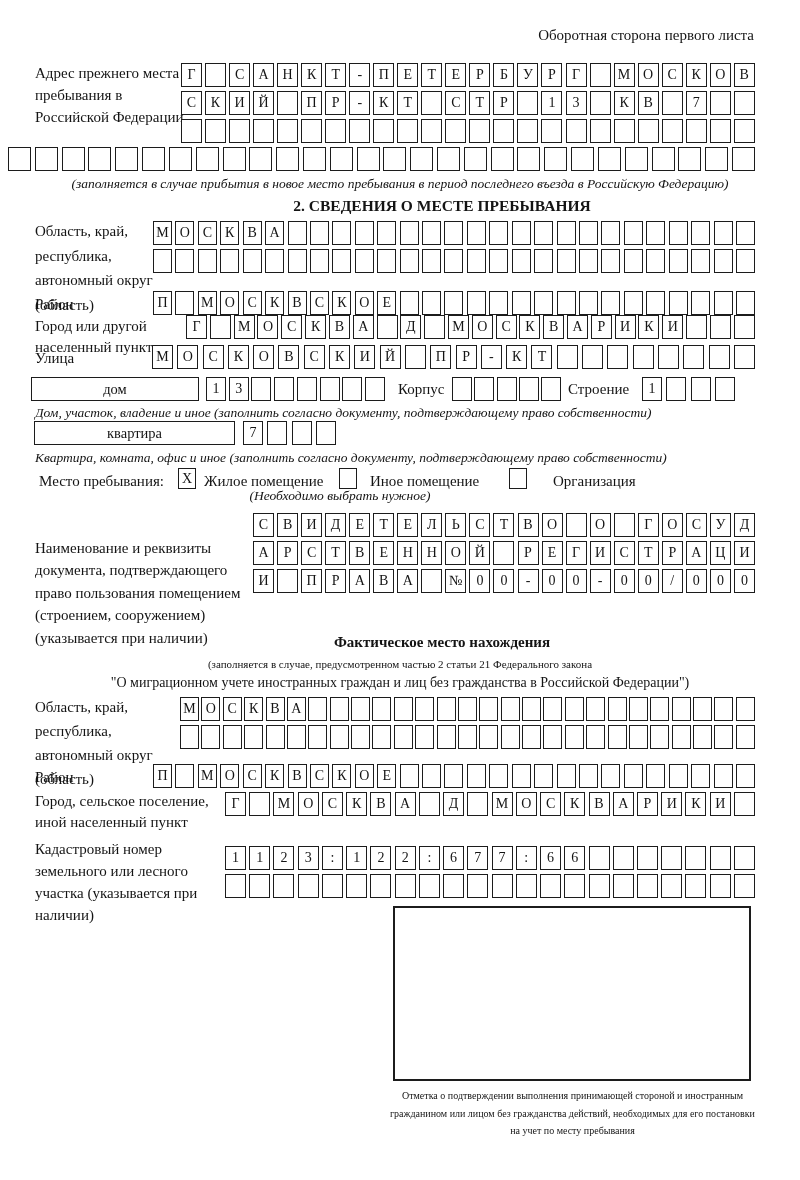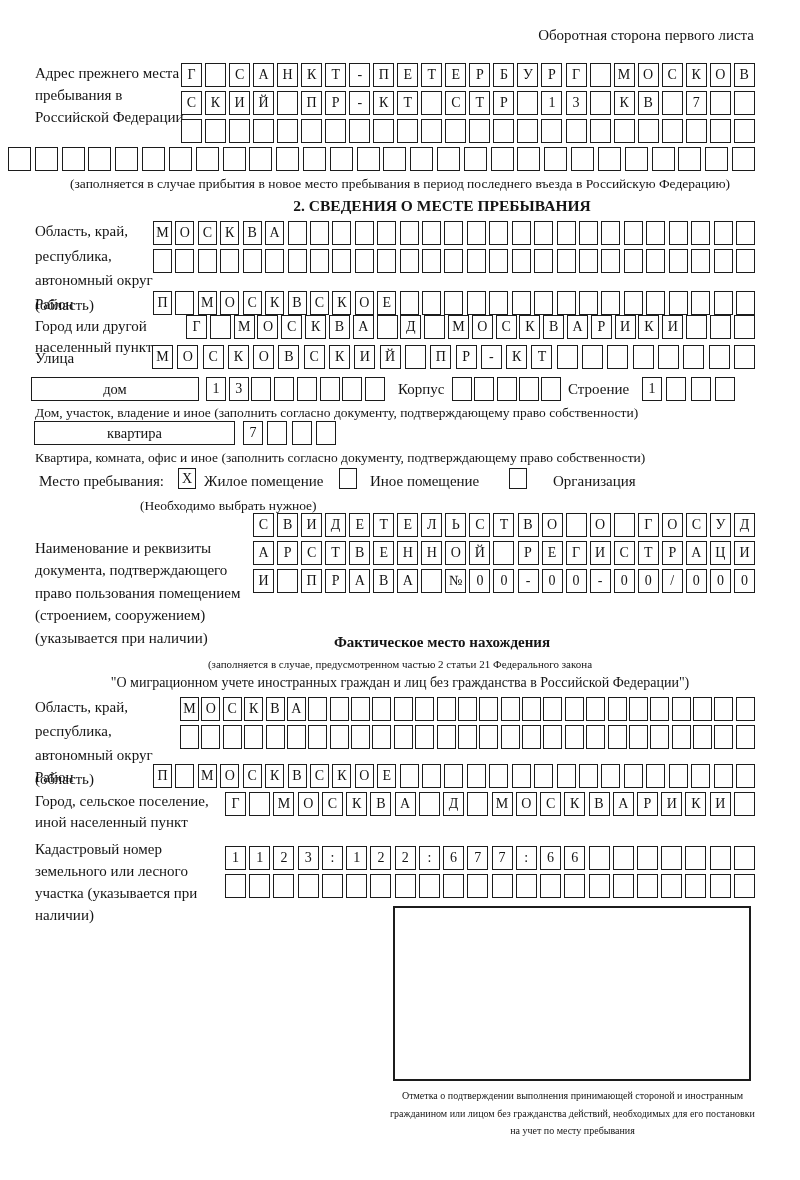--- a/index.html
+++ b/index.html
@@ -3,21 +3,21 @@
 <meta charset="utf-8">
 <style>
   html,body{margin:0;padding:0;background:#fff;}
   body{
     width:800px;height:1180px;position:relative;
     font-family:"Liberation Serif","DejaVu Serif",serif;
     color:#141414;
   }
   .abs{position:absolute;}
   .lbl{font-size:15px;line-height:22px;}
-  .cap{font-size:13.5px;}
+  .cap{font-size:13.5px;font-style:italic;}
   .ctr{left:0;width:800px;text-align:center;}
   .bold{font-weight:bold;margin-left:42px;}
   .boxrow{position:absolute;display:flex;justify-content:space-between;height:24px;}
   .boxrow .cell{
     flex:0 0 21px;height:24px;box-sizing:border-box;
     border:1.7px solid #1c1c1c;background:#fff;
     display:flex;align-items:center;justify-content:center;
     font-size:14px;line-height:1;
   }
   .cells19 .cell{flex-basis:19px;}
@@ -340,21 +340,21 @@
   </div>
 <div class="abs cap" style="left:35px;top:450px;">Квартира, комната, офис и иное (заполнить согласно документу, подтверждающему право собственности)</div>
 
 <div class="abs lbl" style="left:39px;top:470px;">Место пребывания:</div>
 <div class="checkbox" style="left:178px;top:468px;">X</div>
 <div class="abs lbl" style="left:204px;top:470px;">Жилое помещение</div>
 <div class="checkbox" style="left:339px;top:468px;"></div>
 <div class="abs lbl" style="left:370px;top:470px;">Иное помещение</div>
 <div class="checkbox" style="left:509px;top:468px;"></div>
 <div class="abs lbl" style="left:553px;top:470px;">Организация</div>
-<div class="abs cap" style="left:140px;top:498px;width:400px;text-align:left;">(Необходимо выбрать нужное)</div>
+<div class="abs cap" style="left:140px;top:488px;width:400px;text-align:center;">(Необходимо выбрать нужное)</div>
 
 <div class="abs lbl" style="left:35px;top:512px;width:218px;line-height:22.4px;margin-top:25px;">Наименование и реквизиты документа, подтверждающего право пользования помещением (строением, сооружением) (указывается при наличии)</div>
 <div class="boxrow" style="left:253px;top:513px;width:502px;">
     <span class="cell">С</span>
     <span class="cell">В</span>
     <span class="cell">И</span>
     <span class="cell">Д</span>
     <span class="cell">Е</span>
     <span class="cell">Т</span>
     <span class="cell">Е</span>

